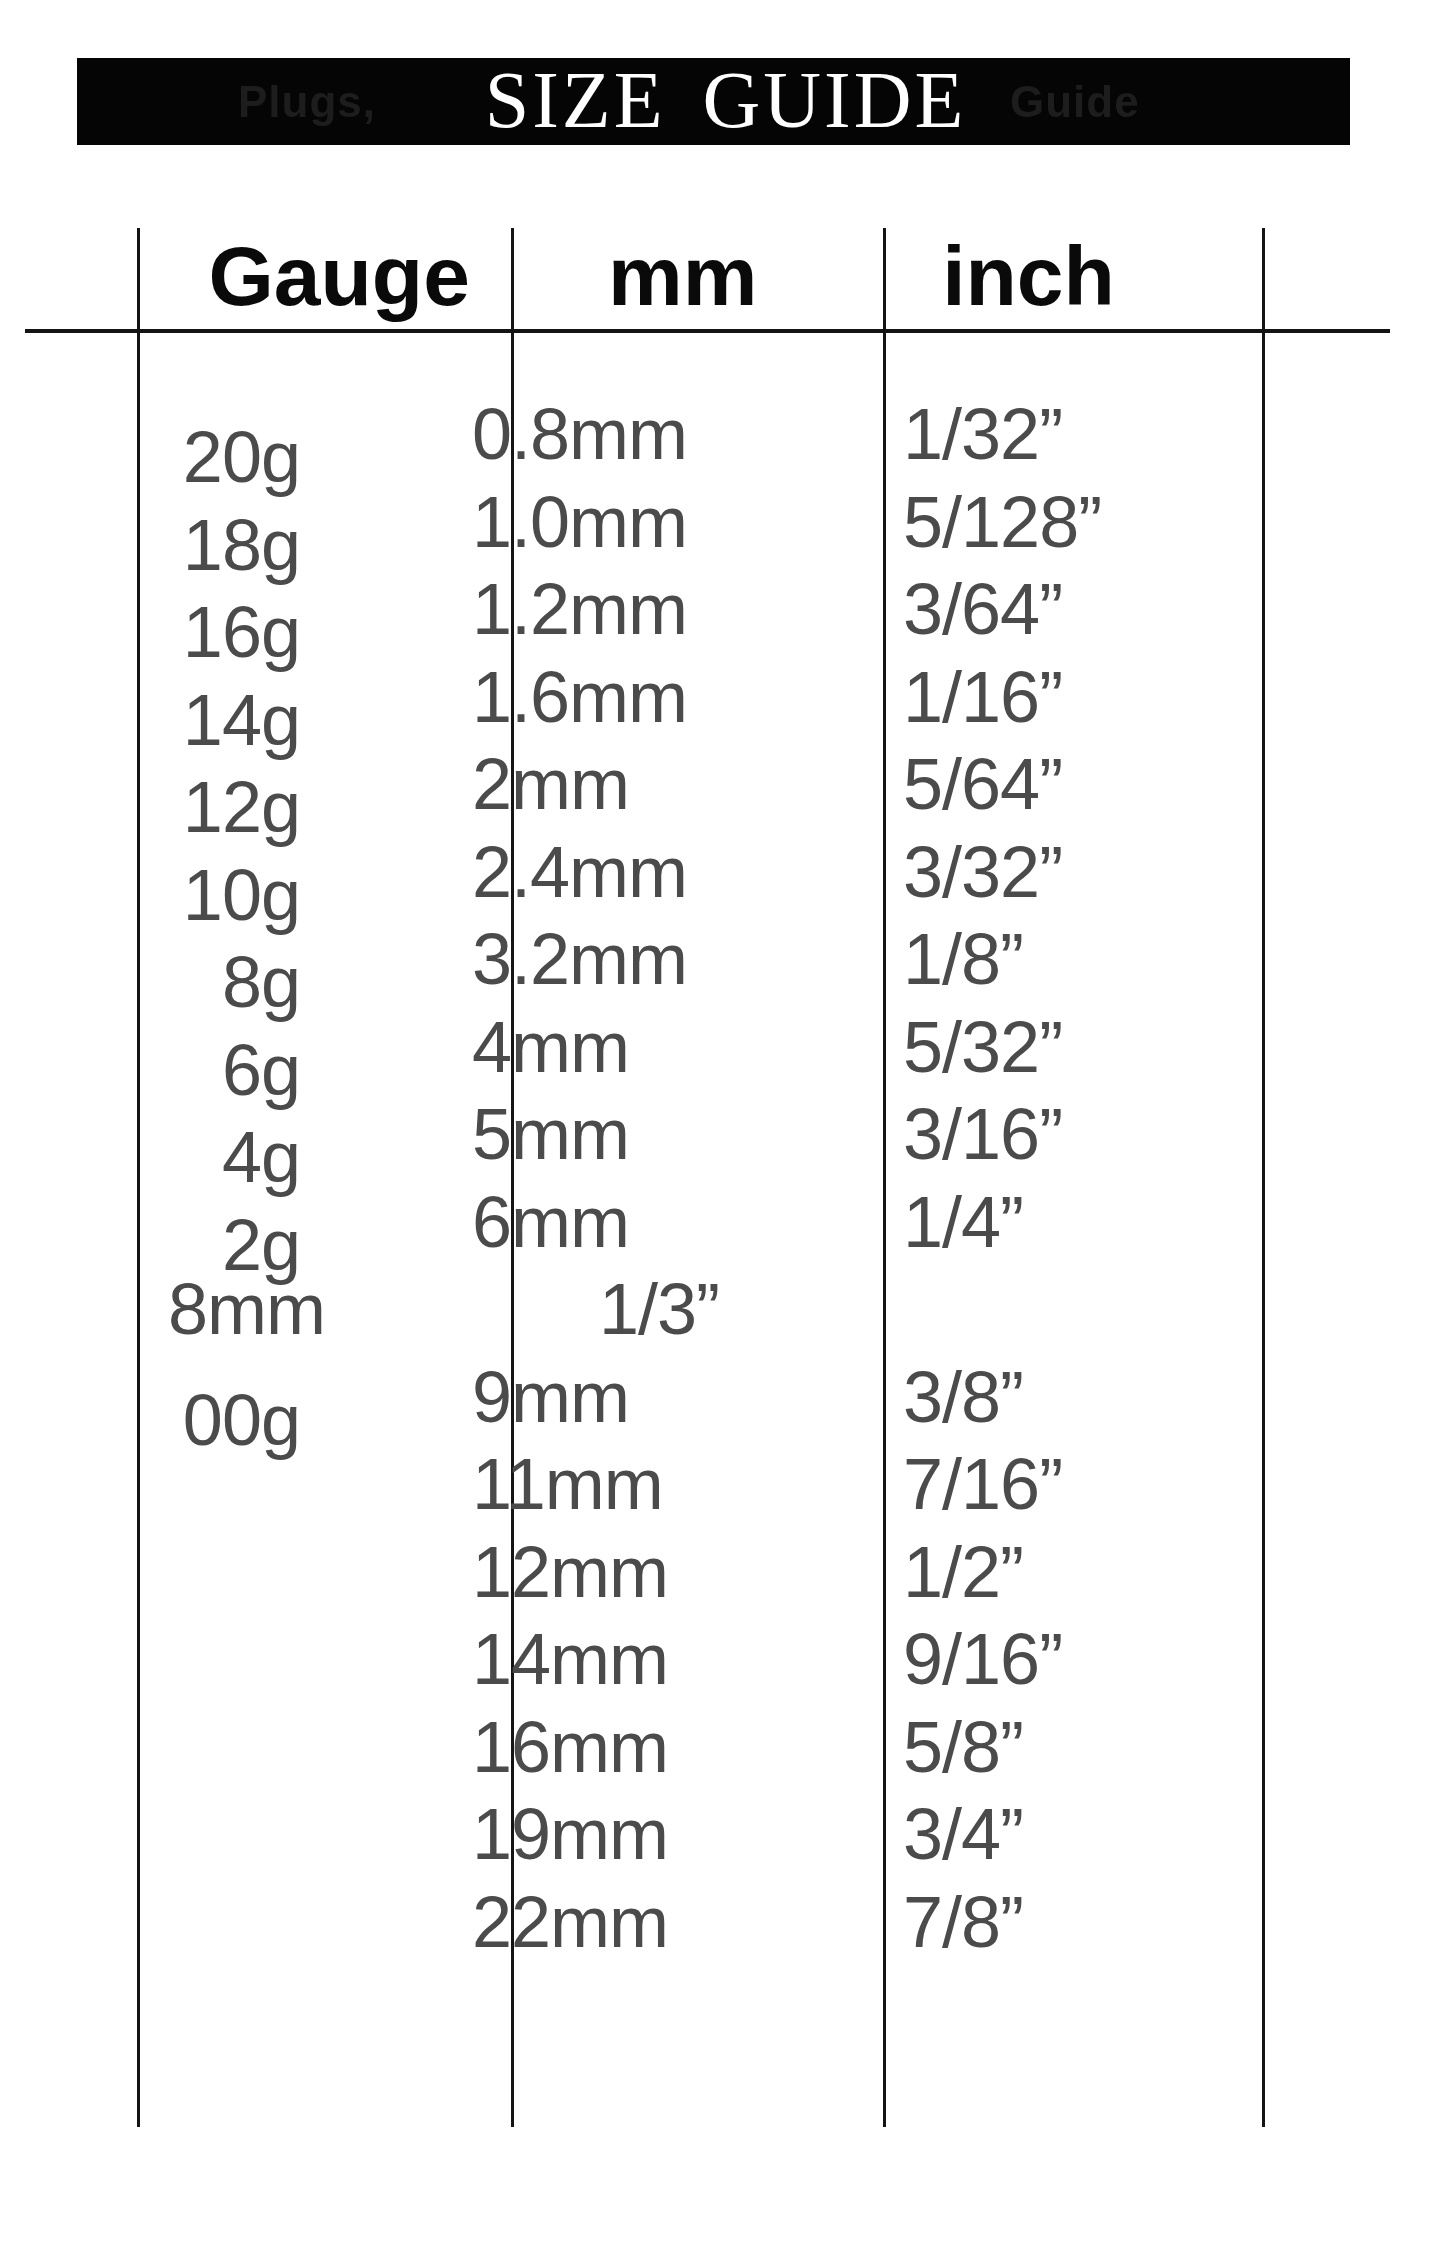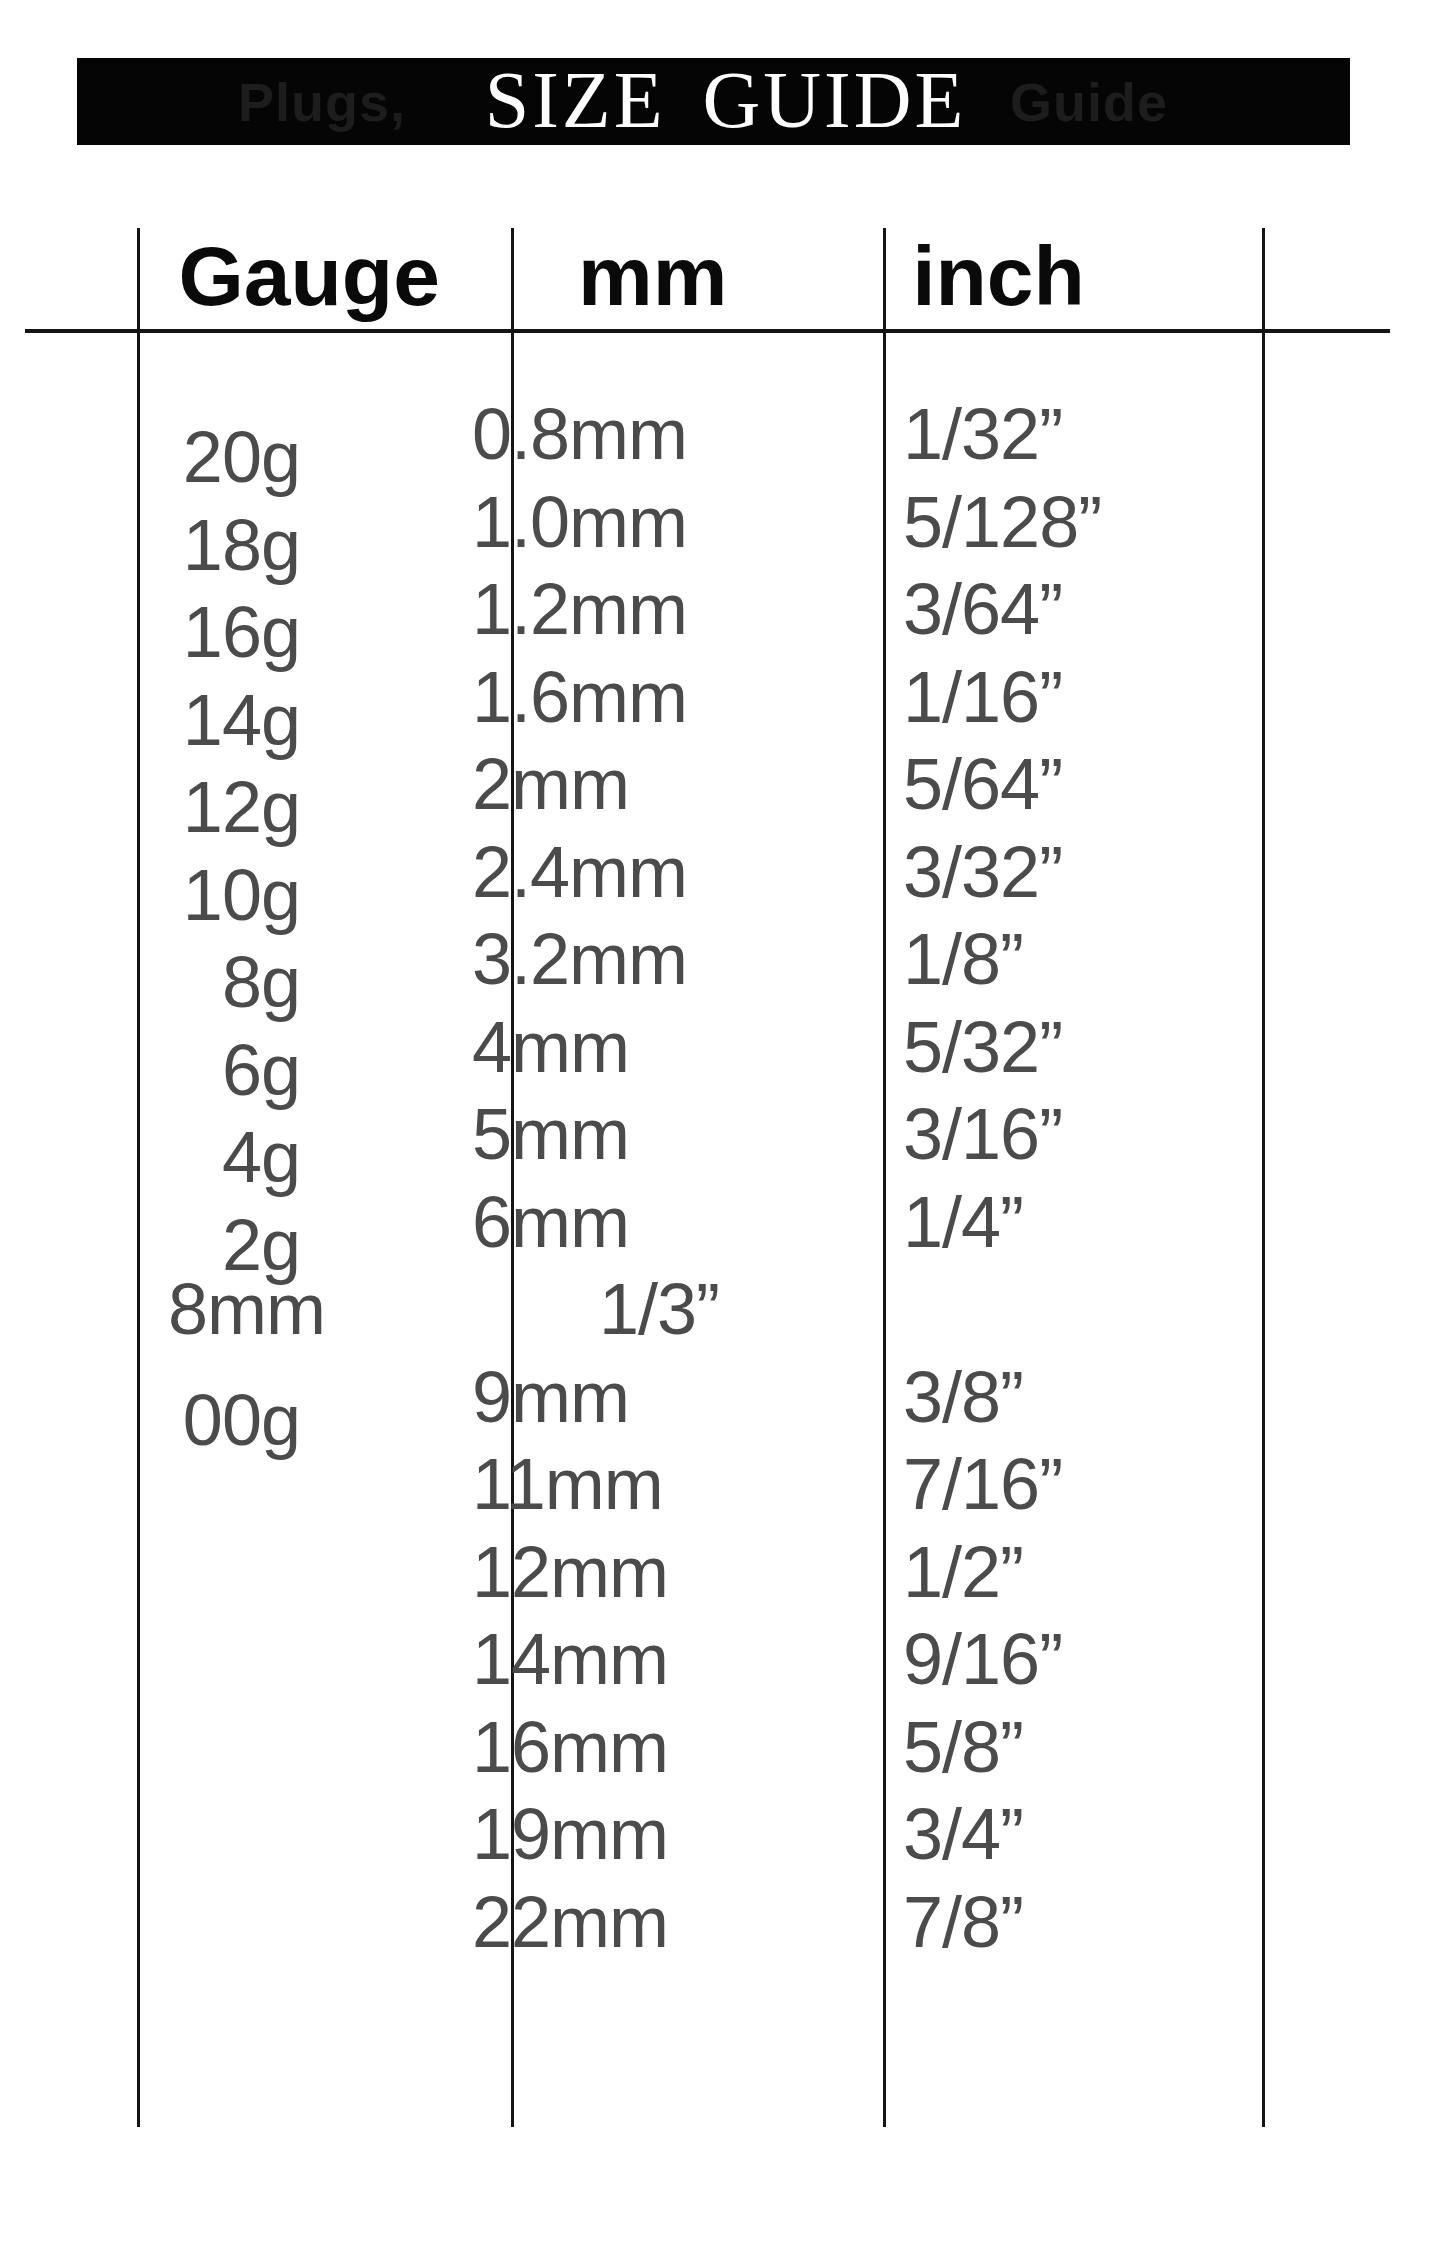--- a/index.html
+++ b/index.html
@@ -11,21 +11,21 @@
     overflow:hidden;
   }
 
   
   .banner{
     position:absolute;left:77px;top:58px;width:1273px;height:87px;
     background:#050505;
   }
   .ghost{
     position:absolute;top:50%;transform:translateY(-50%);
-    color:#1d1d1d;font-weight:bold;font-size:54px;letter-spacing:1px;
+    color:#1d1d1d;font-weight:bold;font-size:44px;letter-spacing:1px;
     white-space:nowrap;
   }
   .ghost-left{left:161px;}
   .ghost-right{left:933px;}
   .banner-title{
     position:absolute;left:12px;top:50%;transform:translateY(-52%);
     width:100%;text-align:center;
     font-family:"Liberation Serif", serif;
     font-weight:normal;font-size:80px;color:#ffffff;
     letter-spacing:3px;word-spacing:14px;white-space:nowrap;
@@ -42,20 +42,21 @@
   .vline.v4{left:1262px;}
   .hline{
     position:absolute;left:25px;top:329px;width:1365px;height:4px;
     background:#141414;
   }
 
   
   .thead{
     position:absolute;left:137px;top:224px;width:1036px;height:104px;
     display:flex;
+    padding-left:30px;
   }
   .thead .hcell{
     display:flex;align-items:center;justify-content:center;
     font-weight:bold;font-size:84px;color:#0a0a0a;letter-spacing:0px;
   }
   .hcell.c1{width:374px;}
   .hcell.c2{width:372px;}
   .hcell.c3{width:379px;}
 
   

